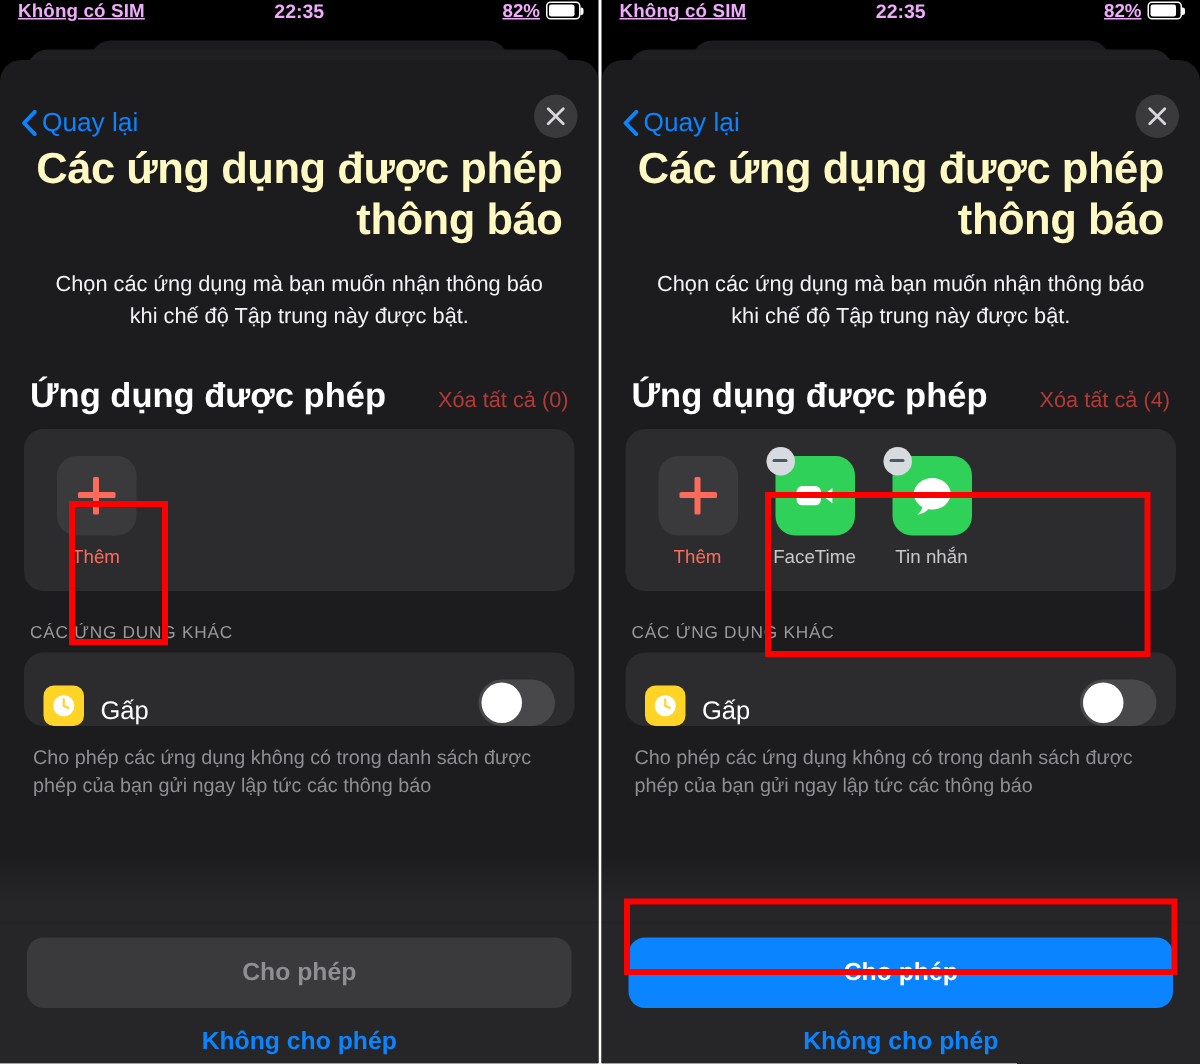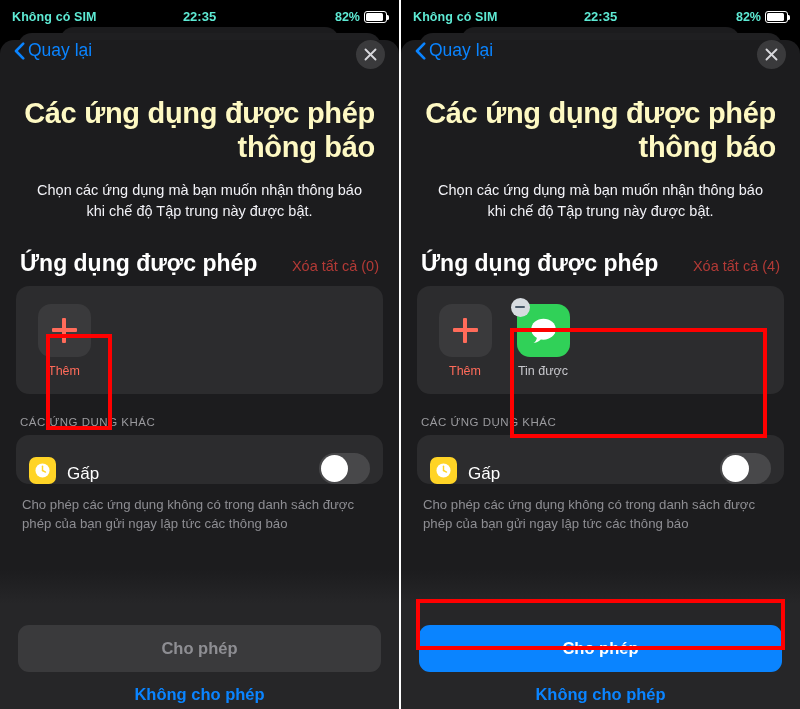--- a/index.html
+++ b/index.html
@@ -15,26 +15,27 @@
     width: 399px; height: 709px;
     background: #000000;
     overflow: hidden;
   }
   .panel.left { margin-right: 2px; }
 
   
   .statusbar {
     position: relative;
     height: 24px;
-    display: flex; align-items: flex-end;
-    color: #5eead4;
+    display: flex; align-items: flex-start;
+    color: #f0abfc;
     font-size: 12.5px;
     font-weight: bold;
     padding: 0 12px;
     z-index: 40;
+    text-decoration: underline;
   }
   .sb-carrier { flex: 0 0 auto; letter-spacing: .1px; }
   .sb-time {
     position: absolute; left: 0; right: 0; text-align: center;
     font-size: 13px; font-weight: bold; pointer-events: none;
   }
   .sb-right { margin-left: auto; display: flex; align-items: center; gap: 4px; }
   .sb-batt-pct { font-size: 12.5px; font-weight: bold; }
   .batt {
     position: relative; width: 23px; height: 11.5px;
@@ -64,21 +65,21 @@
   
   .sheet {
     position: absolute; left: 0; right: 0; top: 40px; bottom: 0;
     background: #1c1c1e;
     border-radius: 14px 14px 0 0;
     z-index: 5;
     overflow: hidden;
   }
   .sheet-nav {
     position: relative; height: 52px;
-    display: flex; align-items: flex-start;
+    display: flex; align-items: flex-end;
     padding: 0 14px;
   }
   .back-btn {
     display: flex; align-items: center; gap: 3px;
     color: #0a84ff; font-size: 17.5px; cursor: pointer;
   }
   .chev { width: 11px; height: 18px; flex: 0 0 auto; display: block; }
   .close-btn {
     margin-left: auto;
     width: 29px; height: 29px; border-radius: 50%;
@@ -345,32 +346,44 @@
         <div class="apps-card">
           <div class="app-tile">
             <div class="app-glyph add">
               <i class="plus-v"></i>
                 <i class="plus-h"></i>
             </div>
             <div class="app-label add">Thêm</div>
           </div>
 
 
+          <div class="app-tile">
+            <div class="app-glyph green">
+              <span class="minus-badge">
+                  <i></i>
+                </span>
+              <svg viewBox="0 0 40 40" width="34" height="34">
+                <rect x="6" y="13" width="19" height="15" rx="4.2" fill="#ffffff"></rect>
+                <path d="M26.5 20.5 L34 14.6 V26.4 Z" fill="#ffffff"></path>
+              </svg>
+            </div>
+            <div class="app-label">FaceTime</div>
+          </div>
 
           <div class="app-tile">
             <div class="app-glyph green">
               <span class="minus-badge">
                   <i></i>
                 </span>
               <svg viewBox="0 0 40 40" width="35" height="35">
                 <ellipse cx="20" cy="18.5" rx="14" ry="12" fill="#ffffff"></ellipse>
                 <path d="M12.5 27 C12.5 30.5 11 32.8 8.6 34.2 C12.6 34.2 16 31.8 17.6 29.2 Z" fill="#ffffff"></path>
               </svg>
             </div>
-            <div class="app-label">Tin được</div>
+            <div class="app-label">Tin nhắn</div>
           </div>
         </div>
 
         <div class="other-head">CÁC ỨNG DỤNG KHÁC</div>
 
         <div class="row-card">
           <span class="row-icon">
             <svg viewBox="0 0 20 20">
               <circle cx="10" cy="10" r="7.4" fill="#ffffff"></circle>
               <line x1="10" y1="10" x2="10" y2="5.4" stroke="#ffd426" stroke-width="1.5" stroke-linecap="round"></line>

